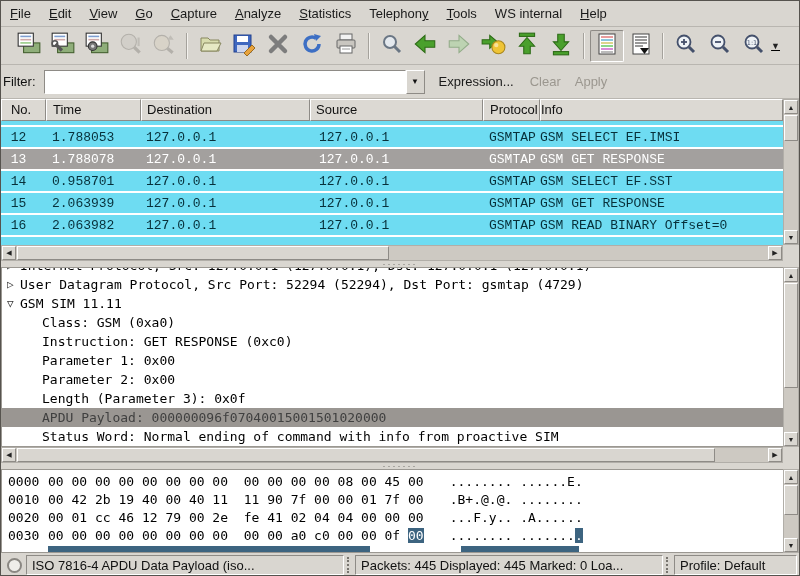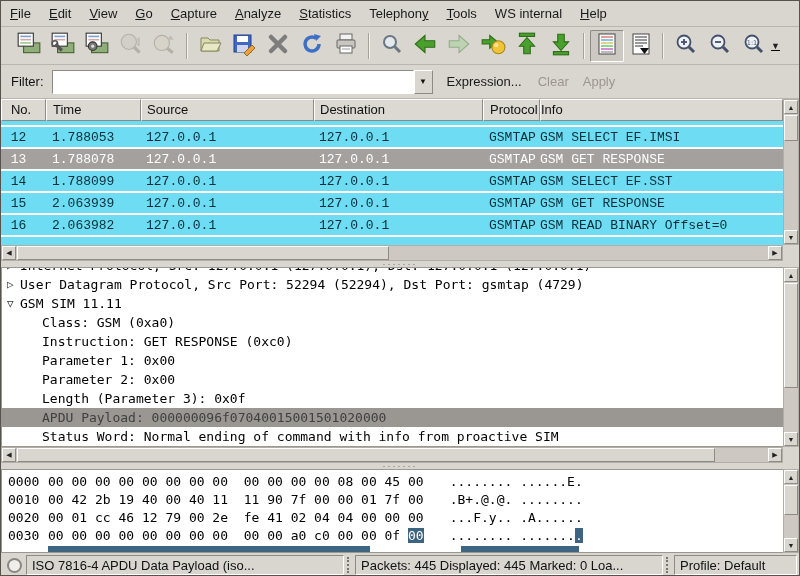--- a/index.html
+++ b/index.html
@@ -12,21 +12,21 @@
   .menu-item .u { text-decoration:underline; }
 
   
   .toolbar { position:absolute; left:0; top:26px; width:100%; height:38px; display:flex; align-items:center; padding:2px 11px; border-bottom:1px solid #b9b6b0;text-decoration:underline; }
   .tb { width:34px; height:32px; display:flex; align-items:center; justify-content:center; border:1px solid transparent; border-radius:2px; }
   .tb.pressed { border-color:#8e8b86 #fff #fff #8e8b86; background:#ccc9c3; }
   .tbsep { width:2px; height:26px; border-left:1px solid #a5a29c; border-right:1px solid #f4f2ee; margin:0 5px; }
   .tb-caret { margin-left:auto; margin-right:8px; font-size:9px; color:#222; }
 
   
-  .filterbar { position:absolute; left:0; top:64px; width:100%; height:34px; display:flex; align-items:center; padding:0 10px; border-bottom:1px solid #b9b6b0; }
+  .filterbar { position:absolute; left:0; top:64px; width:100%; height:34px; display:flex; align-items:center; padding:0 2px; border-bottom:1px solid #b9b6b0; }
   .filter-label { margin-right:8px; color:#111; }
   .filter-input { width:362px; height:24px; border:1px solid; border-color:#8e8b86 #fff #fff #8e8b86; background:#fff; font-family:"Liberation Sans",sans-serif; font-size:13px; padding:0 4px; outline:none; }
   .combo-btn { width:19px; height:24px; border:1px solid; border-color:#fff #8e8b86 #8e8b86 #fff; background:#d9d6d0; display:flex; align-items:center; justify-content:center; font-size:8px; color:#111; }
   .link-btn { margin-left:16px; color:#1a1a1a; }
   .link-btn.disabled { color:#9b978f; }
 
   
   .pane { position:absolute; left:0; width:100%; background:#d9d6d0; }
   .splitter { position:absolute; left:0; width:100%; height:6px; background:#d9d6d0; display:flex; align-items:center; justify-content:center; }
   .grip-dots { color:#6e6b66; font-size:9px; letter-spacing:2px; line-height:4px; }
@@ -279,22 +279,22 @@
       </div>
     <span class="link-btn" style="margin-left:14px;">Expression...</span>
     <span class="link-btn disabled">Clear</span>
     <span class="link-btn disabled" style="margin-left:14px;">Apply</span>
   </div>
 
   <div class="pane packetlist">
     <div class="pl-header">
       <div class="pl-hcell c-no">No.</div>
       <div class="pl-hcell c-time">Time</div>
+      <div class="pl-hcell c-dst">Destination</div>
       <div class="pl-hcell c-src">Source</div>
-      <div class="pl-hcell c-dst">Destination</div>
       <div class="pl-hcell c-proto">Protocol</div>
       <div class="pl-hcell c-info" style="flex:1">Info</div>
     </div>
     <div class="pl-body">
       <div class="pl-row clip">
         <span class="plc c-no">11</span>
           <span class="plc c-time">1.787851</span>
           <span class="plc c-src">127.0.0.1</span>
           <span class="plc c-dst">127.0.0.1</span>
           <span class="plc c-proto">GSMTAP</span>
@@ -311,21 +311,21 @@
       <div class="pl-row selected">
         <span class="plc c-no">13</span>
           <span class="plc c-time">1.788078</span>
           <span class="plc c-src">127.0.0.1</span>
           <span class="plc c-dst">127.0.0.1</span>
           <span class="plc c-proto">GSMTAP</span>
           <span class="plc c-info">GSM GET RESPONSE</span>
       </div>
       <div class="pl-row">
         <span class="plc c-no">14</span>
-          <span class="plc c-time">1.788099</span>
+          <span class="plc c-time">0.958701</span>
           <span class="plc c-src">127.0.0.1</span>
           <span class="plc c-dst">127.0.0.1</span>
           <span class="plc c-proto">GSMTAP</span>
           <span class="plc c-info">GSM SELECT EF.SST</span>
       </div>
       <div class="pl-row">
         <span class="plc c-no">15</span>
           <span class="plc c-time">2.063939</span>
           <span class="plc c-src">127.0.0.1</span>
           <span class="plc c-dst">127.0.0.1</span>

